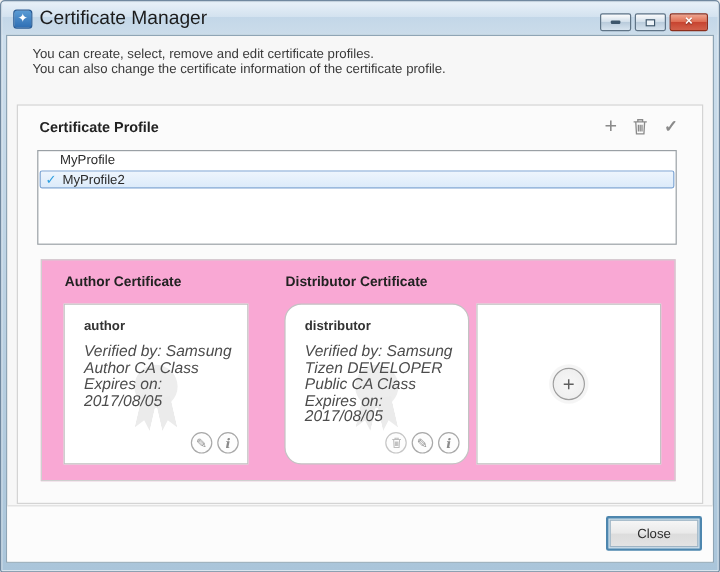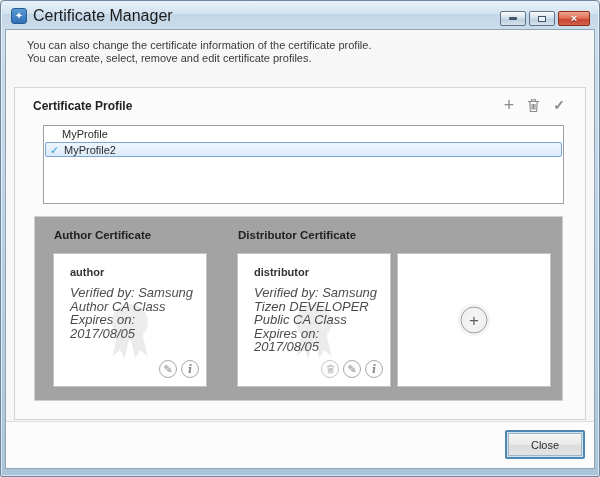--- a/index.html
+++ b/index.html
@@ -40,38 +40,38 @@
   .main-panel { position:absolute; left:8px; right:8px; top:57px; bottom:48px;
     background:#fbfbfb; border:1px solid #d4d4d4; }
   .section-title { position:absolute; left:18px; top:11px; font-size:12px; font-weight:bold; color:#222; }
   .profile-toolbar { position:absolute; right:20px; top:9px; display:flex; gap:13px; align-items:center; }
   .tool-btn { background:none; border:none; cursor:pointer; color:#8a8a8a; padding:0;
     display:flex; align-items:center; justify-content:center; height:16px; }
   .plus-glyph { font-size:18px; font-weight:300; line-height:14px; color:#8a8a8a; }
   .check-glyph { font-size:14px; font-weight:bold; color:#8a8a8a; }
 
   .profile-list { position:absolute; left:16px; right:21px; top:37px; height:79px;
-    background:#fff; border:1px solid #9aa0a5;margin-left:12px; }
+    background:#fff; border:1px solid #9aa0a5; }
   .profile-row { position:relative; height:16px; font-size:11px; color:#2b2b2b;
     display:flex; align-items:center; cursor:default; }
   .profile-row .row-label { margin-left:18px; }
   .profile-row.selected { margin:0 1px; height:15px;
     background: linear-gradient(#eef5fd,#dcebfa); border:1px solid #7ca4d4; border-radius:2px; }
   .row-check { position:absolute; left:4px; top:0; font-size:11px; font-weight:bold; color:#2e9fe0; line-height:14px; }
 
   .certs-panel { position:absolute; left:19px; right:22px; top:128px; height:185px;
-    background:#a3a3a3; border:1px solid #cfcfcf; }
+    background:#f9a8d4; border:1px solid #cfcfcf; }
   .cert-header { position:absolute; top:12px; font-size:11.5px; font-weight:bold; color:#222; }
   .cert-header.author { left:19px; }
   .cert-header.distributor { left:203px;text-align:right; }
 
   .cert-card { position:absolute; top:36px; width:154px; height:134px;
     background:#fff; border:1px solid #c3c3c3; }
   .cert-card.c1 { left:18px;padding-left:28px; }
-  .cert-card.c2 { left:202px; }
+  .cert-card.c2 { left:202px;border-radius:14px; }
   .cert-card.c3 { left:362px; }
   .card-title { position:absolute; left:16px; top:12px; font-size:11px; font-weight:bold; color:#333; }
   .card-body { position:absolute; left:16px; top:32px; right:8px; font-size:13px; color:#4c4c4c; line-height:13.5px;font-style:italic; }
 
   .ribbon { position:absolute; left:50%; top:50px; transform:translateX(-50%);
     width:36px; height:36px; border-radius:50%; background:#ededed; }
   .ribbon::before, .ribbon::after { content:""; position:absolute; top:27px; width:13px; height:27px; background:#ebebeb;
     clip-path: polygon(0 0,100% 0,100% 100%,50% 72%,0 100%); }
   .ribbon::before { left:3px; transform:rotate(13deg); }
   .ribbon::after { right:3px; transform:rotate(-13deg); }
@@ -116,22 +116,22 @@
       </div>
       <div class="win-btn close">
         <span class="glyph-x">×</span>
       </div>
     </div>
   </div>
 
   <div class="content">
 
     <div class="desc">
+      <div>You can create, select, remove and edit certificate profiles.</div>
       <div>You can also change the certificate information of the certificate profile.</div>
-      <div>You can create, select, remove and edit certificate profiles.</div>
     </div>
 
     <div class="main-panel">
 
       <div class="section-title">Certificate Profile</div>
 
       <div class="profile-toolbar">
         <button class="tool-btn">
           <span class="plus-glyph">+</span>
         </button>

